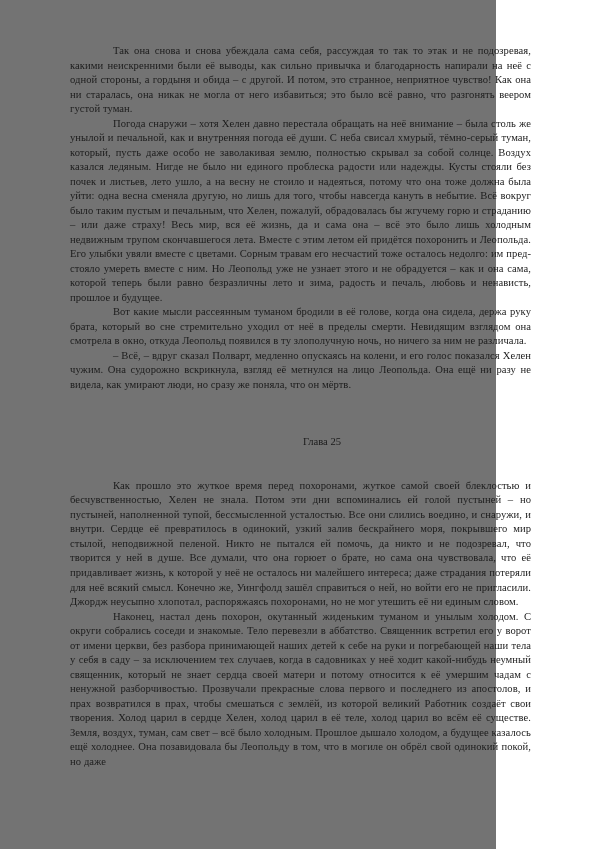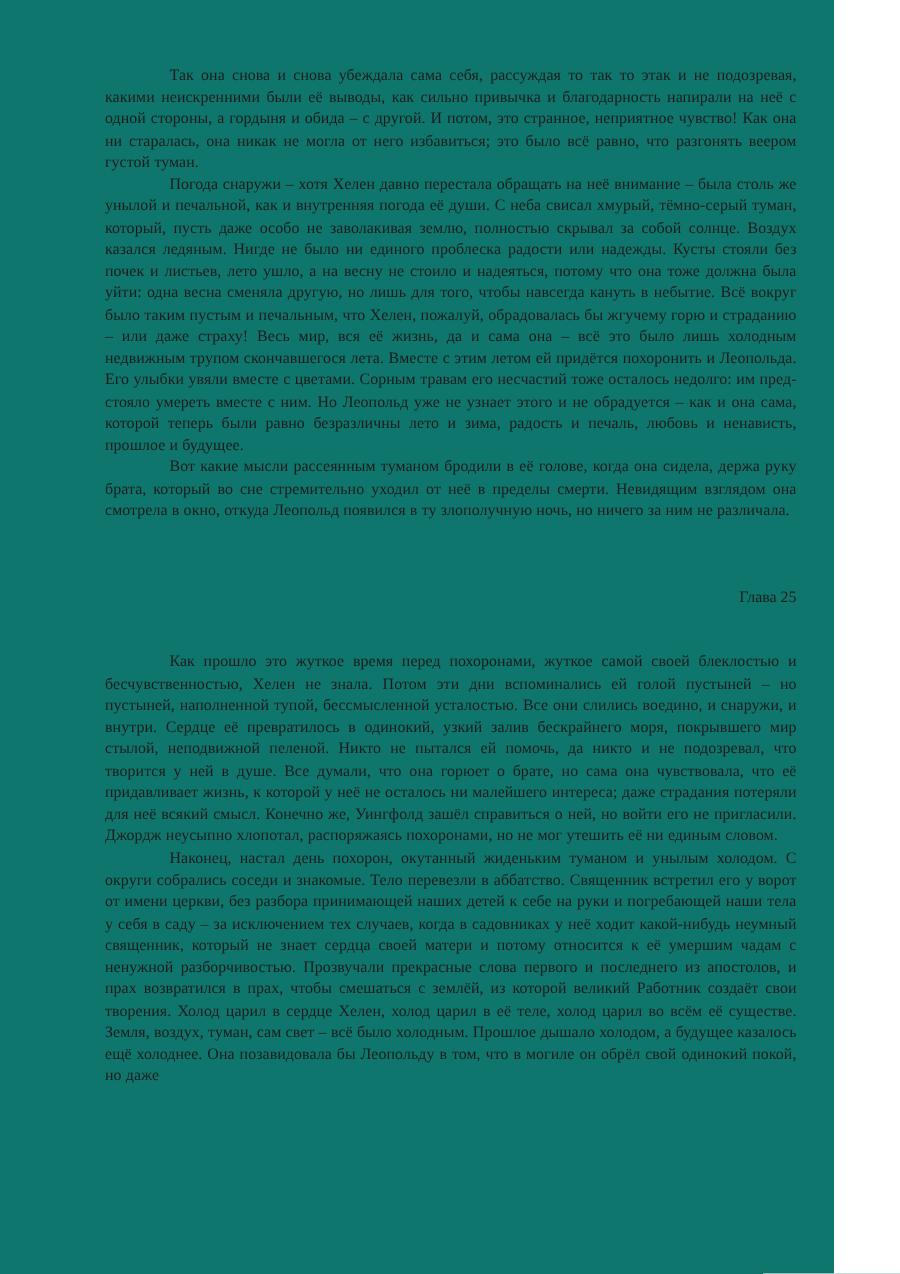--- a/index.html
+++ b/index.html
@@ -12,23 +12,23 @@
     width: 600px;
     height: 849px;
     overflow: hidden;
     font-family: "Liberation Serif", "DejaVu Serif", serif;
     color: #1a1a1a;
     -webkit-font-smoothing: antialiased;
   }
 
   .page {
     position: relative;
-    width: 556px;
+    width: 496px;
     height: 849px;
-    background: #0f766e;
+    background: #737373;
     box-sizing: border-box;
   }
 
   .text-column {
     position: absolute;
     left: 70px;
     top: 44px;
     width: 461px;
   }
 
@@ -50,40 +50,41 @@
   .chapter-block {
     margin: 0;
     padding: 0;
   }
   .chapter-line {
     margin: 0;
     padding: 0;
     font-size: 10.6px;
     line-height: 14.52px;
     text-indent: 43px;
-    text-align: right;
+    text-align: center;
     color: #1c1c1c;
     white-space: pre;
   }
 
   .gap-before-chapter { height: 43px; }
   .gap-after-chapter  { height: 29px; }
 </style>
 </head>
 <body>
 
 <div class="page">
   <div class="text-column">
 
     <p class="para">Так она снова и снова убеждала сама себя, рассуждая то так то этак и не подозревая, какими неискренними были её выводы, как сильно привычка и благодарность напирали на неё с одной стороны, а гордыня и обида – с другой. И потом, это странное, неприятное чувство! Как она ни старалась, она никак не могла от него избавиться; это было всё равно, что разгонять веером густой туман.</p>
 
     <p class="para">Погода снаружи – хотя Хелен давно перестала обращать на неё внимание – была столь же унылой и печальной, как и внутренняя погода её души. С неба свисал хмурый, тёмно-серый туман, который, пусть даже особо не заволакивая землю, полностью скрывал за собой солнце. Воздух казался ледяным. Нигде не было ни единого проблеска радости или надежды. Кусты стояли без почек и листьев, лето ушло, а на весну не стоило и наде­яться, потому что она тоже должна была уйти: одна весна сменяла другую, но лишь для того, чтобы навсегда кануть в небытие. Всё вокруг было таким пустым и печальным, что Хелен, пожалуй, обрадовалась бы жгучему горю и страданию – или даже страху! Весь мир, вся её жизнь, да и сама она – всё это было лишь холодным недвижным трупом скон­чавшегося лета. Вместе с этим летом ей придётся похоронить и Леопольда. Его улыбки увяли вместе с цветами. Сорным травам его несчастий тоже осталось недолго: им пред­стояло умереть вместе с ним. Но Леопольд уже не узнает этого и не обрадуется – как и она сама, которой теперь были равно безразличны лето и зима, радость и печаль, любовь и ненависть, прошлое и будущее.</p>
 
     <p class="para">Вот какие мысли рассеянным туманом бродили в её голове, когда она сидела, держа руку брата, который во сне стремительно уходил от неё в пределы смерти. Невидящим взглядом она смотрела в окно, откуда Леопольд появился в ту злополучную ночь, но ни­чего за ним не различала.</p>
 
+    <p class="para">– Всё, – вдруг сказал Полварт, медленно опускаясь на колени, и его голос показался Хелен чужим. Она судорожно вскрикнула, взгляд её метнулся на лицо Леопольда. Она ещё ни разу не видела, как умирают люди, но сразу же поняла, что он мёртв.</p>
 
     <div class="gap-before-chapter"></div>
 
     <div class="chapter-block">
       <div class="chapter-line">Глава 25</div>
     </div>
 
     <div class="gap-after-chapter"></div>
 
     <p class="para">Как прошло это жуткое время перед похоронами, жуткое самой своей блеклостью и бесчувственностью, Хелен не знала. Потом эти дни вспоминались ей голой пустыней – но пустыней, наполненной тупой, бессмысленной усталостью. Все они слились воедино, и снаружи, и внутри. Сердце её превратилось в одинокий, узкий залив бескрайнего моря, покрывшего мир стылой, неподвижной пеленой. Никто не пытался ей помочь, да никто и не подозревал, что творится у ней в душе. Все думали, что она горюет о брате, но сама она чувствовала, что её придавливает жизнь, к которой у неё не осталось ни малейшего инте­реса; даже страдания потеряли для неё всякий смысл. Конечно же, Уингфолд зашёл спра­виться о ней, но войти его не пригласили. Джордж неусыпно хлопотал, распоряжаясь по­хоронами, но не мог утешить её ни единым словом.</p>

